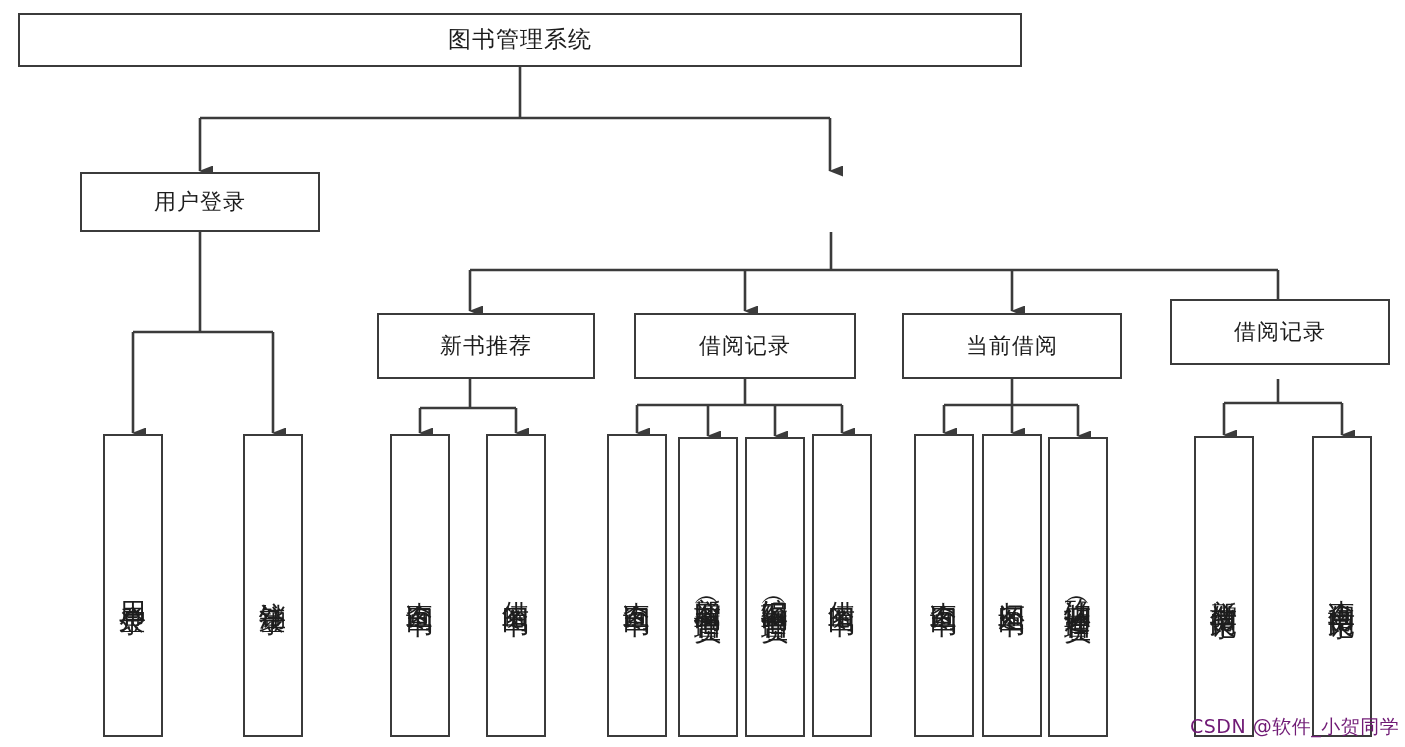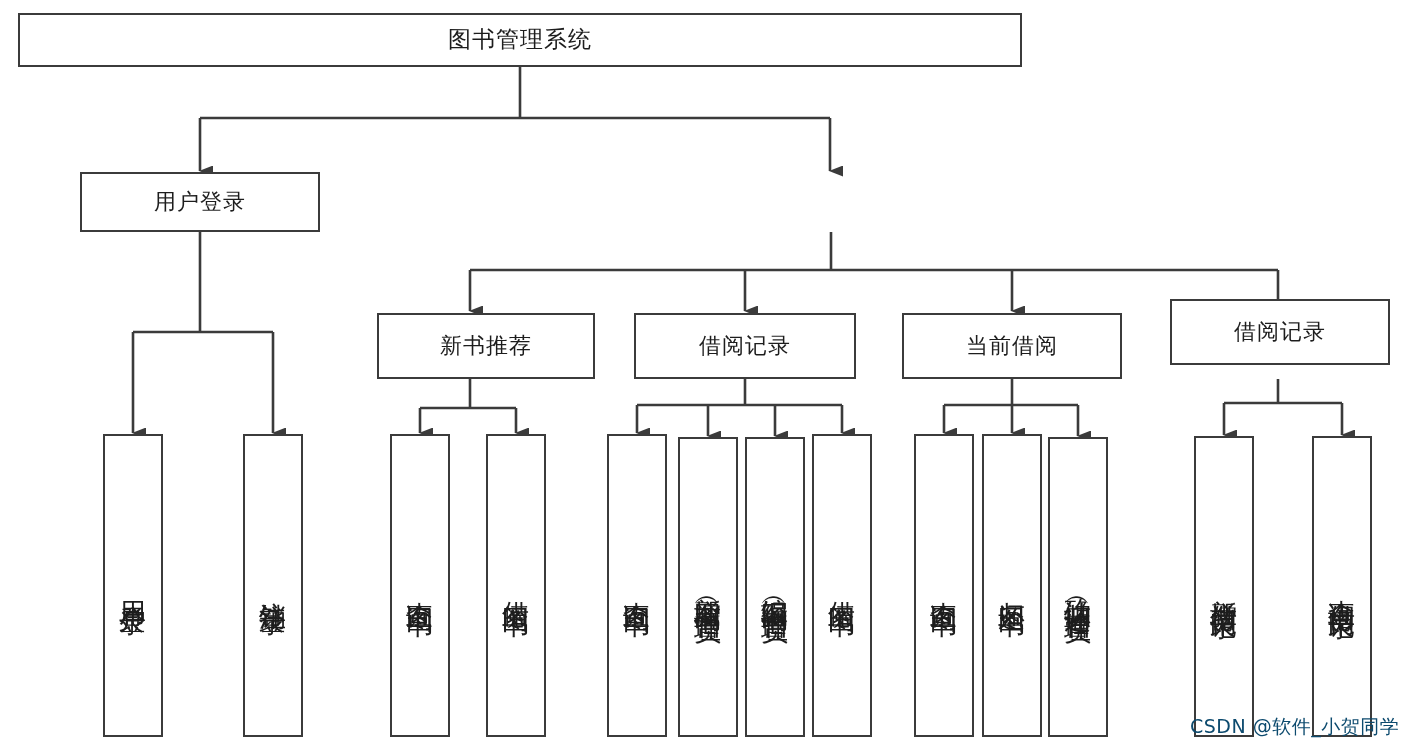--- a/index.html
+++ b/index.html
@@ -48,21 +48,21 @@
     letter-spacing:3px;
   }
   .node.v.center{justify-content:center;}
   .node.v.top{justify-content:center;}
   .node.v.top .lbl{margin-top:4px;}
 
   .watermark{
     position:absolute;
     left:1190px;top:714px;
     font-size:19px;
-    color:#0c4a6e;
+    color:#701a75;
     letter-spacing:0.5px;
     white-space:nowrap;
     font-family:"DejaVu Sans","Liberation Sans",sans-serif;
   }
 </style>
 </head>
 <body>
 
 <div id="stage">
 

